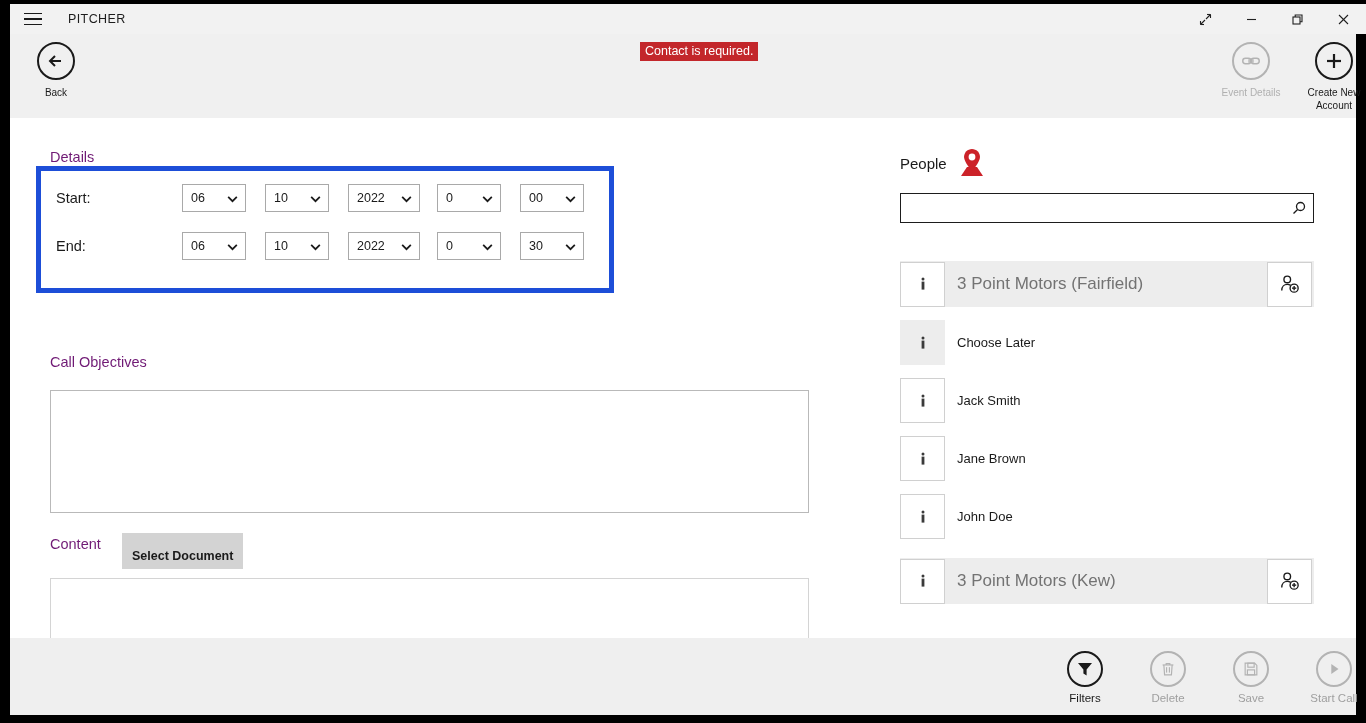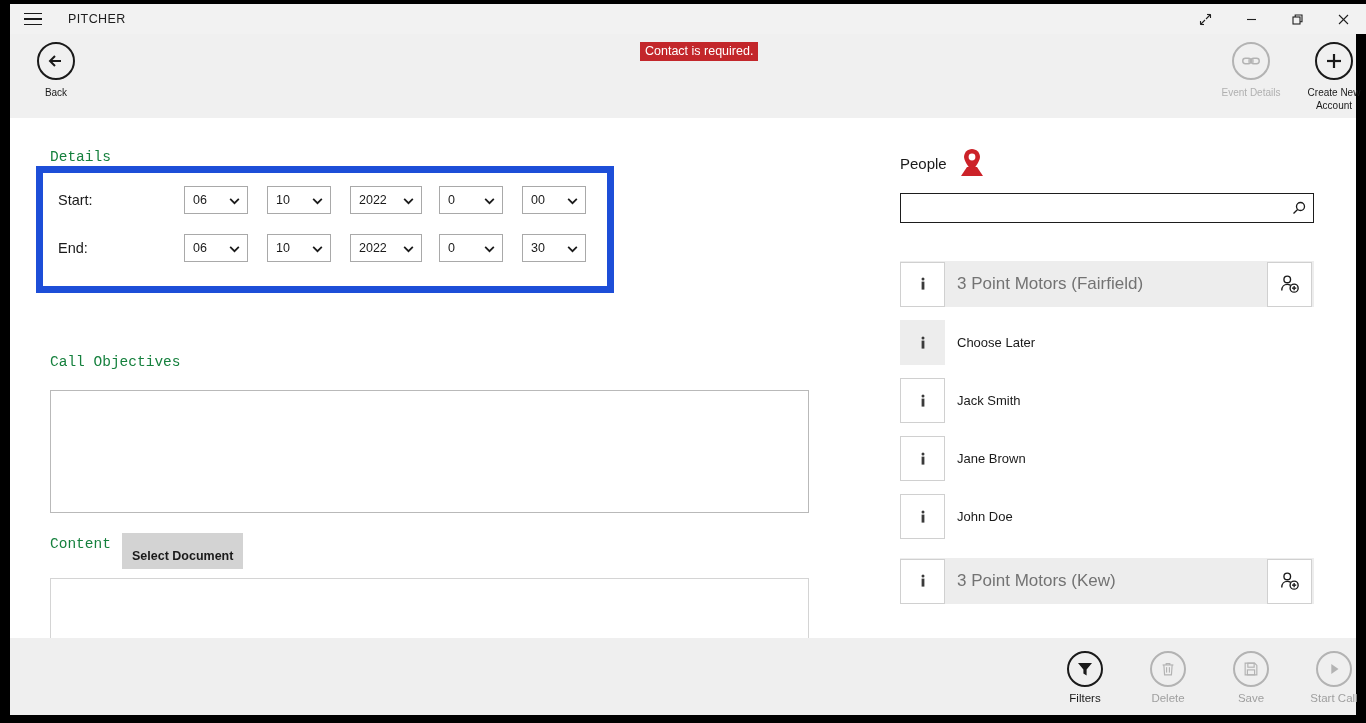--- a/index.html
+++ b/index.html
@@ -83,29 +83,29 @@
   .cmd-create { left: 1278px; top: 8px; }
   
   .content {
     position: absolute;
     left: 10px; top: 118px;
     width: 1346px; height: 520px;
     background: #ffffff;
     overflow: hidden;
   }
   .section-label {
-    font-size: 14.5px; color: #15803d; font-family: Liberation Mono, monospace;
+    font-size: 14.5px; color: #701a75;
   }
   
   .details-label { position: absolute; left: 40px; top: 31px; }
   .red-box {
     position: absolute;
     left: 26px; top: 48px;
     width: 578px; height: 127px;
-    border: 7px solid #1d4ed8;
+    border: 5px solid #1d4ed8;
     background: #ffffff;
   }
   .dt-row {
     position: absolute; left: 0; width: 100%;
     display: flex; align-items: center;
   }
   .dt-row-start { top: 27px; }
   .dt-row-end   { top: 75px; }
   .dt-label {
     position: absolute; left: 15px;

